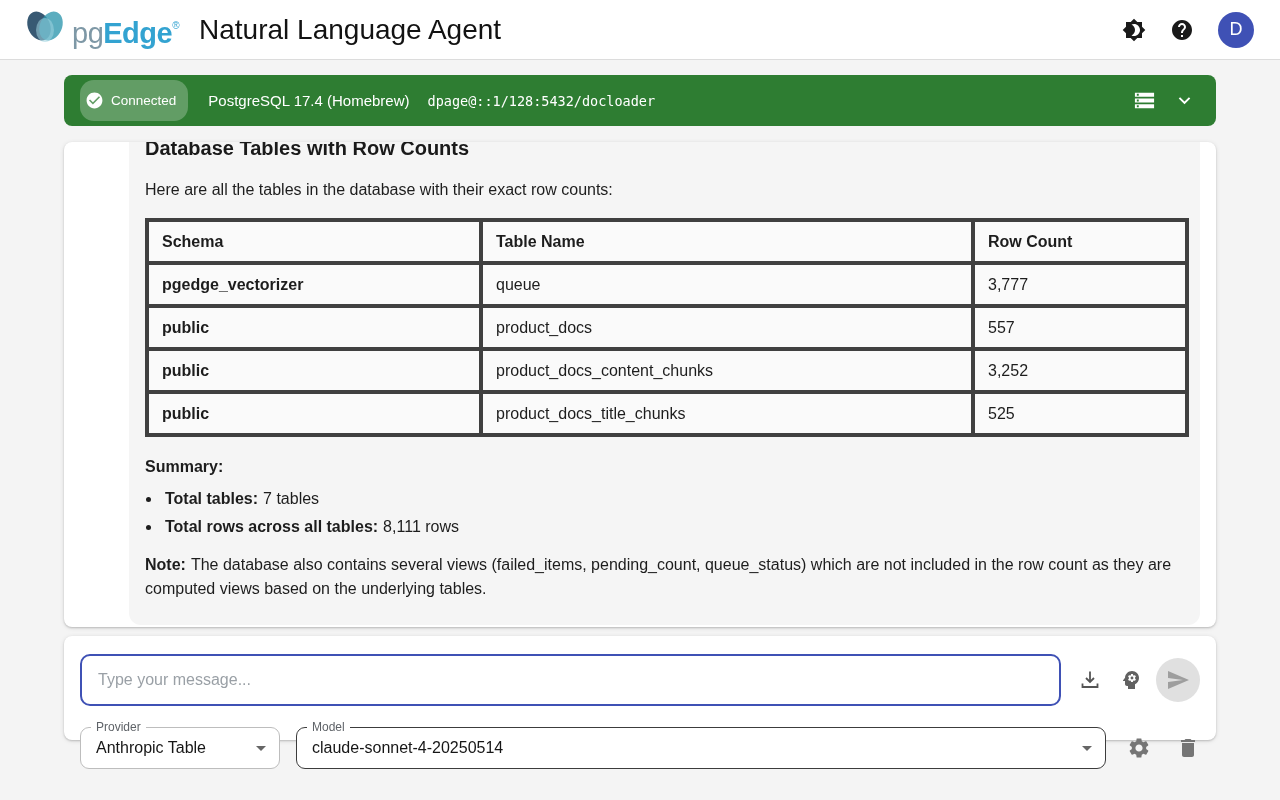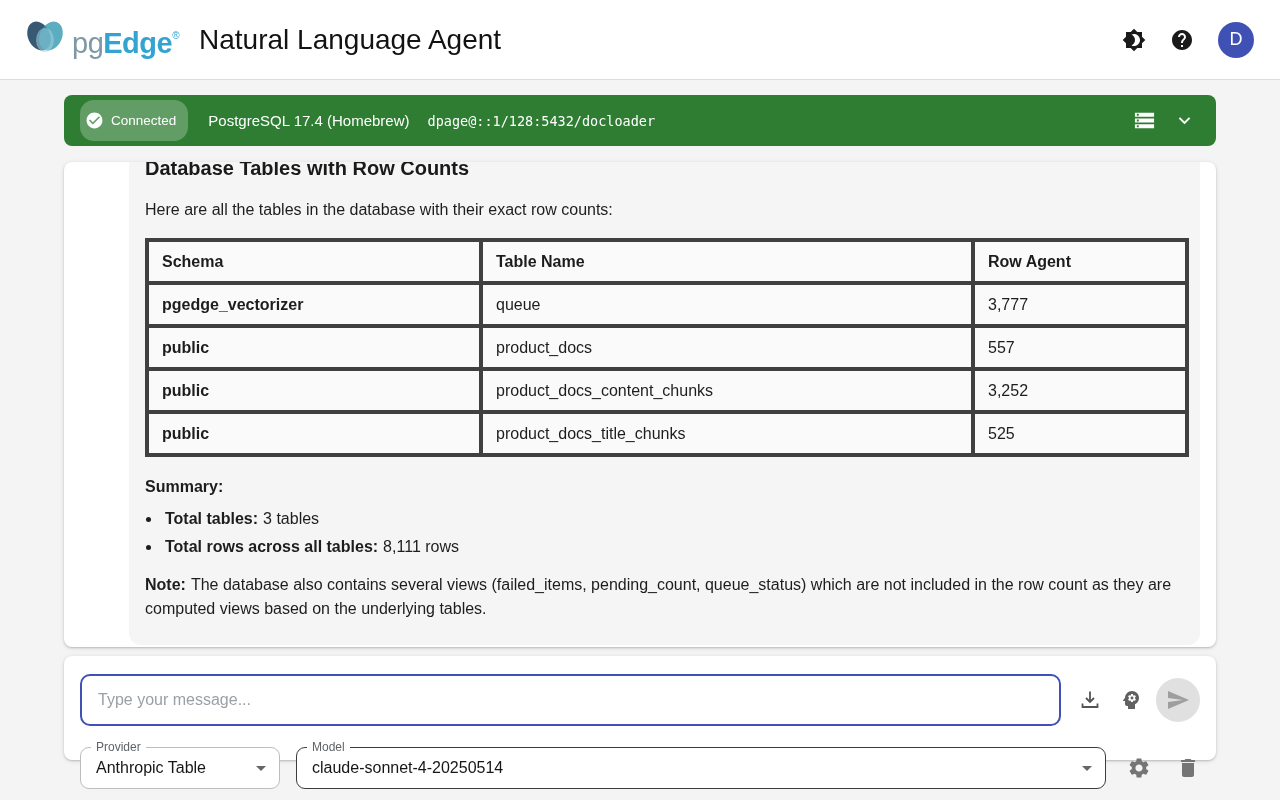--- a/index.html
+++ b/index.html
@@ -5,21 +5,21 @@
   * { box-sizing: border-box; margin: 0; padding: 0; }
   html, body { width: 1280px; height: 800px; overflow: hidden; }
   body {
     font-family: "Liberation Sans", sans-serif;
     background: #f4f4f4;
     color: #212121;
   }
 
   
   .appbar {
-    height: 80px; background: #ffffff;
+    height: 60px; background: #ffffff;
     border-bottom: 1px solid #dcdcdc;
     display: flex; align-items: center;
     padding: 0 26px 0 22px;
   }
   .logo { display: flex; align-items: flex-start; cursor: default; }
   .logo svg { width: 48px; height: 42px; margin-top: 2px; }
   .logo-text { font-size: 29px; letter-spacing: -0.5px; line-height: 42px; margin-left: 2px; }
   .logo-pg { color: #7e98a6; }
   .logo-edge { color: #33a3d1; font-weight: 700; }
   .logo-reg { color: #33a3d1; font-size: 10px; vertical-align: 14px; }
@@ -188,21 +188,21 @@
     <table class="db-table">
       <colgroup>
           <col class="c-schema">
           <col class="c-table">
           <col class="c-count">
         </colgroup>
       <thead>
         <tr>
           <th>Schema</th>
           <th>Table Name</th>
-          <th>Row Agent</th>
+          <th>Row Count</th>
         </tr>
       </thead>
       <tbody>
         <tr>
           <td class="schema-cell">pgedge_vectorizer</td>
           <td>queue</td>
           <td>3,777</td>
         </tr>
         <tr>
           <td class="schema-cell">public</td>
@@ -218,21 +218,21 @@
           <td class="schema-cell">public</td>
           <td>product_docs_title_chunks</td>
           <td>525</td>
         </tr>
       </tbody>
     </table>
 
     <p class="msg-summary">Summary:</p>
     <ul class="msg-bullets">
       <li>
-        <span class="b-label">Total tables:</span><span>3 tables</span>
+        <span class="b-label">Total tables:</span><span>7 tables</span>
       </li>
       <li>
         <span class="b-label">Total rows across all tables:</span><span>8,111 rows</span>
       </li>
     </ul>
     <p class="msg-note">
       <span class="n-label">Note:</span><span>The database also contains several views (failed_items, pending_count, queue_status) which are not included in the row count as they are computed views based on the underlying tables.</span>
     </p>
   </div>
 </main>

